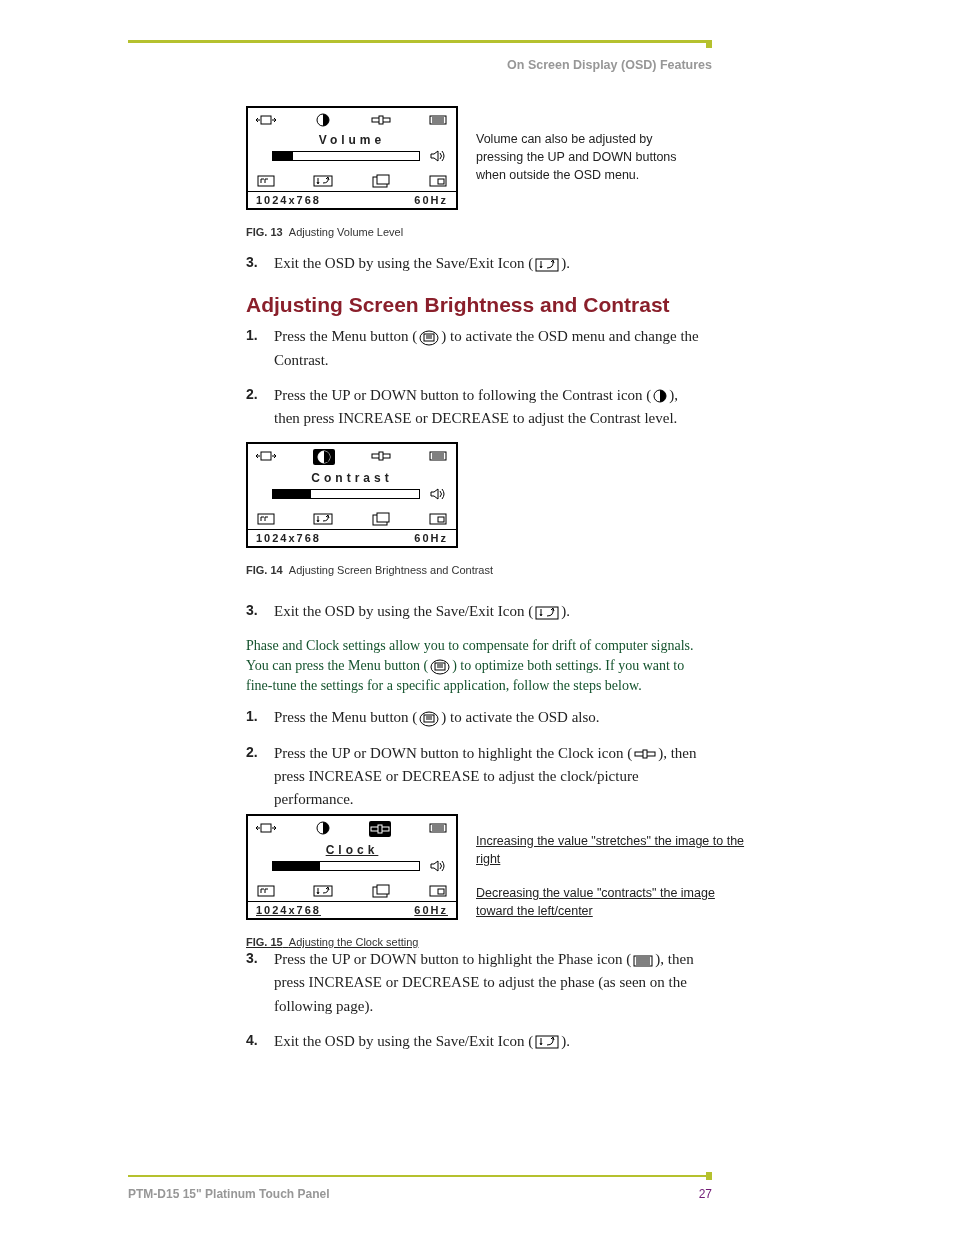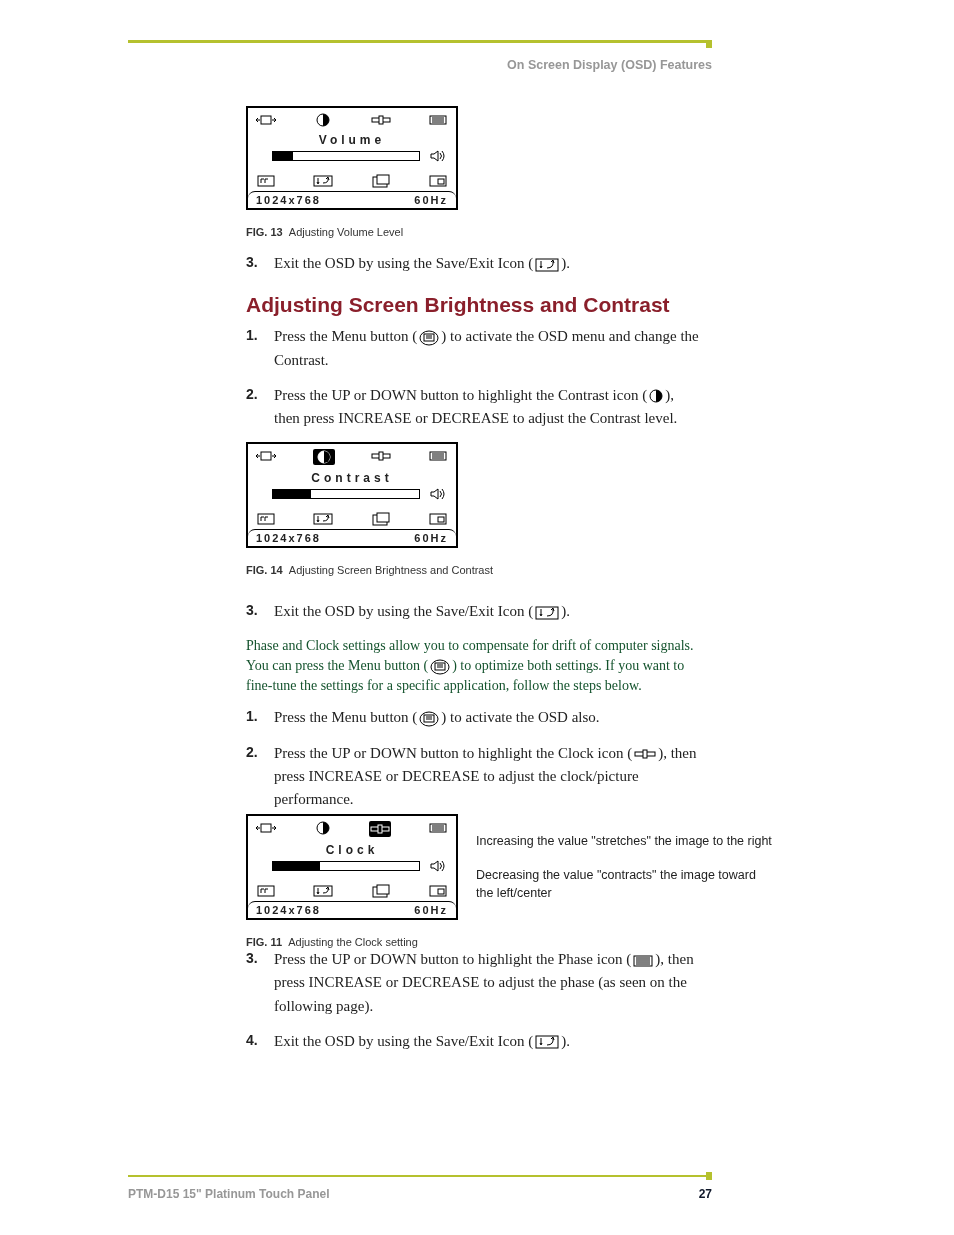--- a/index.html
+++ b/index.html
@@ -42,21 +42,22 @@
   }
   .content {
     position: absolute;
     top: 100px;
     left: 246px;
     right: 70px;
   }
   .content-wide{
     position:absolute;
     left:246px;
-    right:0;
+    right:18px;
+    text-decoration:underline;
   }
 
   h2.section {
     font-family: Arial, Helvetica, sans-serif;
     font-size: 21px;
     font-weight: 700;
     color: #8a1f2b;
     margin: 18px 0 8px 0;
   }
   p.body {
@@ -104,21 +105,20 @@
     padding:5px 8px 3px 8px;
   }
   .osd .status{
     display:flex;
     justify-content:space-between;
     border-top:1px solid #000;
     padding:2px 8px 2px 8px;
     font-size:11px;
     font-weight:700;
     letter-spacing:2px;
-    border-radius:7px;
   }
   .osd .title{
     text-align:center;
     font-weight:700;
     letter-spacing:4px;
     font-size:12px;
     padding-top:3px;
   }
   .osd .slider-row{
     display:flex;
@@ -185,21 +185,21 @@
     width:6px; height:8px; background:#b5c12e;
   }
   .footer{
     position:absolute;
     left:128px; right:60px; bottom:34px;
     display:flex; justify-content:space-between;
     font-family: Arial, Helvetica, sans-serif;
     font-size:12px;
   }
   .footer .product{color:#979797; font-weight:700}
-  .footer .page-no{color:#0f172a; font-weight:700}
+  .footer .page-no{color:#701a75; font-weight:400}
 </style>
 </head>
 <body>
 
 <div class="page">
   <div class="rule-top"></div>
   <div class="header-line">On Screen Display (OSD) Features</div>
 
   <div class="content">
 
@@ -273,20 +273,21 @@
                 </svg>
               </span>
           </div>
           <div class="status">
             <span>1024x768</span>
             <span>60Hz</span>
           </div>
         </div>
         <div class="fig-caption"><b>FIG. 13</b>&nbsp;&nbsp;<span>Adjusting Volume Level</span></div>
       </div>
+      <div class="side-note">Volume can also be adjusted by pressing the UP and DOWN buttons when outside the OSD menu.</div>
     </div>
 
     <ol class="steps">
       <li>
           <span class="num">3.</span>
         <span class="txt"><span>Exit the OSD by using the Save/Exit Icon (</span><span class="inline-icon"><svg width="24" height="14" viewBox="0 0 24 14">
                 <rect x="1" y="1" width="22" height="12" fill="none" stroke="#000"></rect>
                 <path d="M6 3 L6 9 M5 8 L6 10 L7 8" stroke="#000" fill="none"></path>
                 <path d="M12 10 Q19 10 18 3 M16 4 L18 2 L19 5" stroke="#000" fill="none"></path>
               </svg></span><span>).</span></span>
@@ -299,21 +300,21 @@
           <span class="num">1.</span>
         <span class="txt"><span>Press the Menu button (</span><span class="inline-icon"><svg width="20" height="16" viewBox="0 0 20 16">
                 <ellipse cx="10" cy="8" rx="9" ry="7" fill="none" stroke="#000"></ellipse>
                 <rect x="5" y="4" width="10" height="7" fill="none" stroke="#000"></rect>
                 <line x1="7" y1="6" x2="13" y2="6" stroke="#000"></line>
                 <line x1="7" y1="8" x2="13" y2="8" stroke="#000"></line>
               </svg></span><span>) to activate the OSD menu and change the Contrast.</span></span>
       </li>
       <li>
           <span class="num">2.</span>
-        <span class="txt"><span>Press the UP or DOWN button to highlight the Contrast icon (</span><span class="inline-icon"><svg width="14" height="14" viewBox="0 0 14 14">
+        <span class="txt"><span>Press the UP or DOWN button to following the Contrast icon (</span><span class="inline-icon"><svg width="14" height="14" viewBox="0 0 14 14">
                 <circle cx="7" cy="7" r="6" fill="none" stroke="#000"></circle>
                 <path d="M7 1 A6 6 0 0 1 7 13 Z" fill="#000"></path>
               </svg></span><span>), then press INCREASE or DECREASE to adjust the Contrast level.</span></span>
       </li>
     </ol>
 
     <div class="fig-row">
       <div>
         <div class="osd">
           <div class="icon-row">
@@ -500,21 +501,21 @@
                   <rect x="1" y="1" width="16" height="10" fill="none" stroke="#000"></rect>
                   <rect x="9" y="4" width="6" height="5" fill="none" stroke="#000"></rect>
                 </svg>
               </span>
           </div>
           <div class="status">
             <span>1024x768</span>
             <span>60Hz</span>
           </div>
         </div>
-        <div class="fig-caption"><b>FIG. 11</b>&nbsp;&nbsp;<span>Adjusting the Clock setting</span></div>
+        <div class="fig-caption"><b>FIG. 15</b>&nbsp;&nbsp;<span>Adjusting the Clock setting</span></div>
       </div>
       <div class="side-note tight" style="padding-top:18px">
         <div>Increasing the value "stretches" the image to the right</div>
         <div class="gap"></div>
         <div>Decreasing the value "contracts" the image toward the left/center</div>
       </div>
     </div>
   </div>
 
   <div class="content" style="top:944px">

